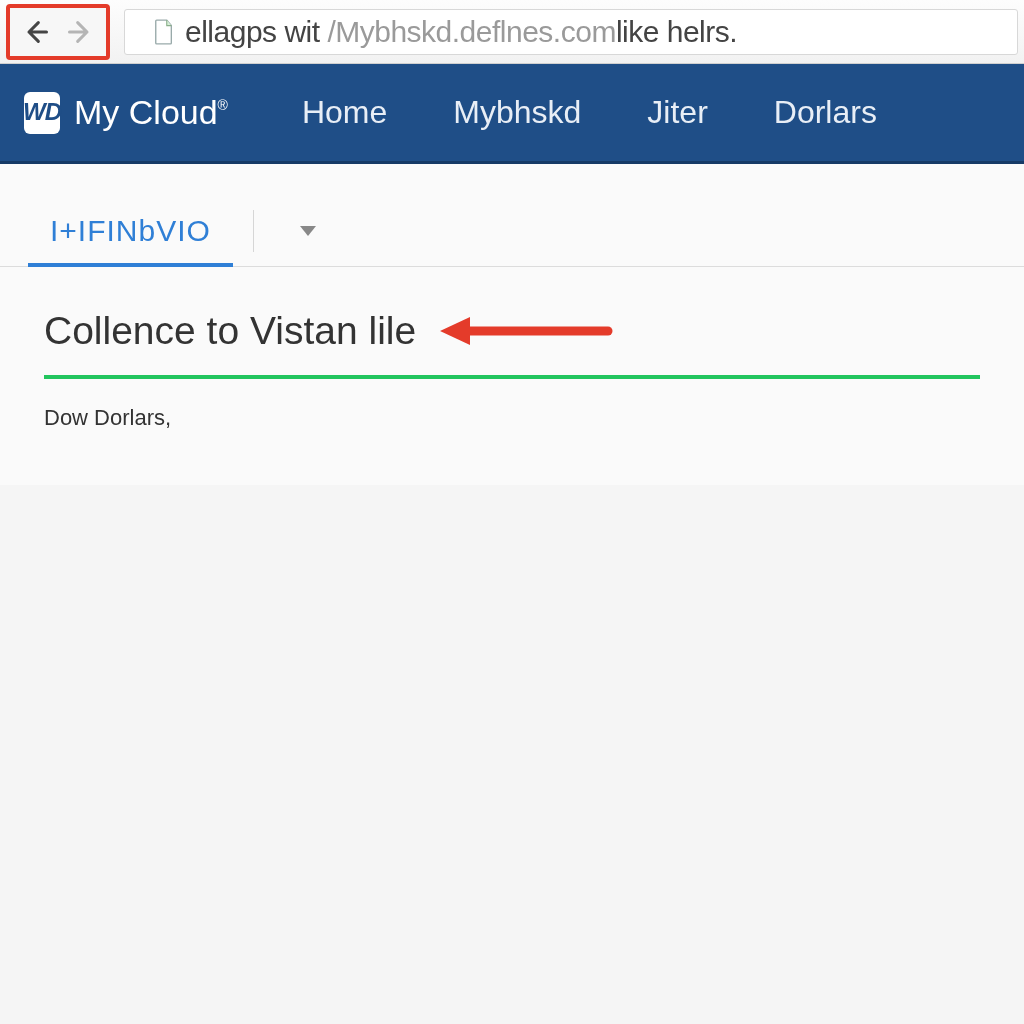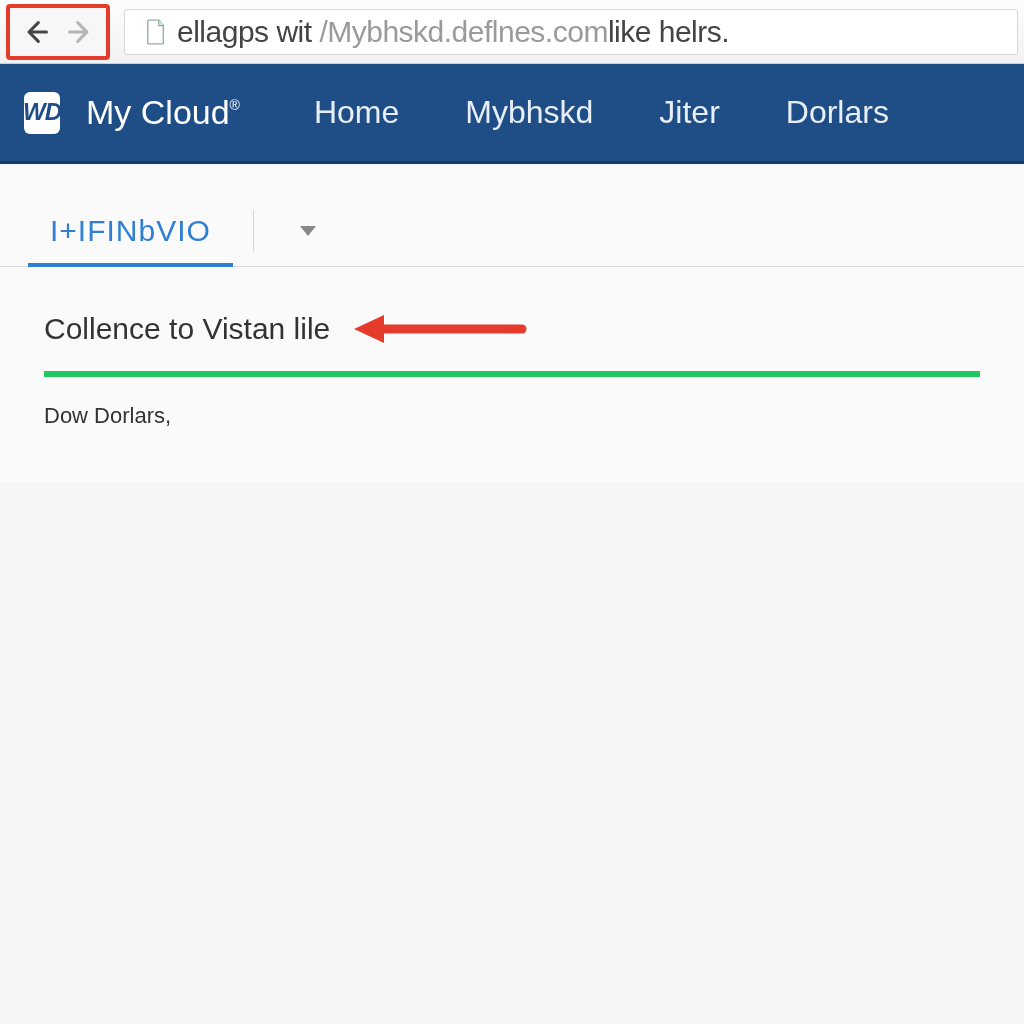--- a/index.html
+++ b/index.html
@@ -34,21 +34,21 @@
 
   .addr-area {
     flex: 1;
     display: flex;
     align-items: center;
     background: #fff;
     border: 1px solid #d8d8d8;
     border-radius: 3px;
     height: 46px;
     margin-left: 14px;
-    padding: 0 20px;
+    padding: 0 28px;
     overflow: hidden;
   }
   .page-icon {
     width: 22px; height: 26px;
     margin-right: 10px;
     flex: 0 0 auto;
   }
   .addr-text {
     font-size: 30px;
     color: #444;
@@ -75,21 +75,21 @@
     background: #fff;
     border-radius: 6px;
     display: flex; align-items: center; justify-content: center;
     color: #1f4e87;
     font-weight: 900;
     font-size: 24px;
     font-style: italic;
     letter-spacing: -1px;
     padding-bottom: 1px;
   }
-  .brand-text { color: #fff; font-size: 34px; font-weight: 500; margin-left: 12px; }
+  .brand-text { color: #fff; font-size: 34px; font-weight: 500; }
   .brand-text sup { font-size: 14px; vertical-align: top; position: relative; top: 4px; }
   .nav-links { display: flex; gap: 66px; margin-left: 30px; }
   .nav-link {
     color: #e8eef6; font-size: 32px; font-weight: 400;
     cursor: pointer;
   }
 
   
   .tab-strip {
     display: flex;
@@ -129,23 +129,23 @@
     margin-left: 4px;
   }
 
   
   .content {
     padding: 28px 44px;
     background: #fafafa;
   }
   .row1 {
     display: flex; align-items: center;
-    font-size: 30px; color: #333;
+    font-size: 39px; color: #333;
     padding: 14px 0 22px 0;
-    border-bottom: 6px solid #22c55e;
+    border-bottom: 4px solid #22c55e;
     text-align: center;
   }
   .annot-arrow {
     margin-left: 20px;
     display: flex; align-items: center;
   }
   .annot-arrow svg { width: 180px; height: 40px; }
   .row2 {
     padding: 26px 0;
     font-size: 22px; color: #333;

